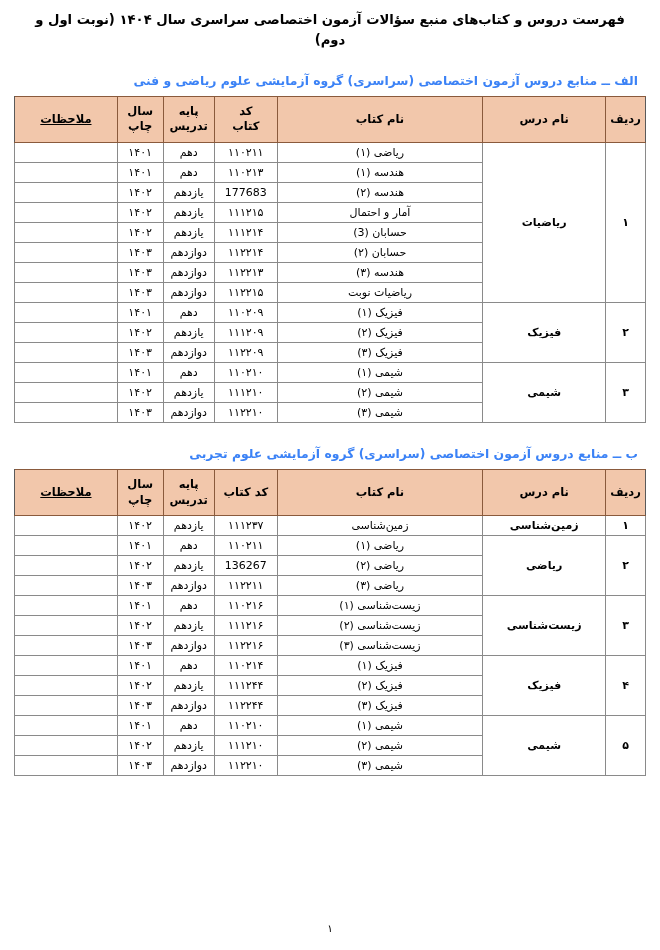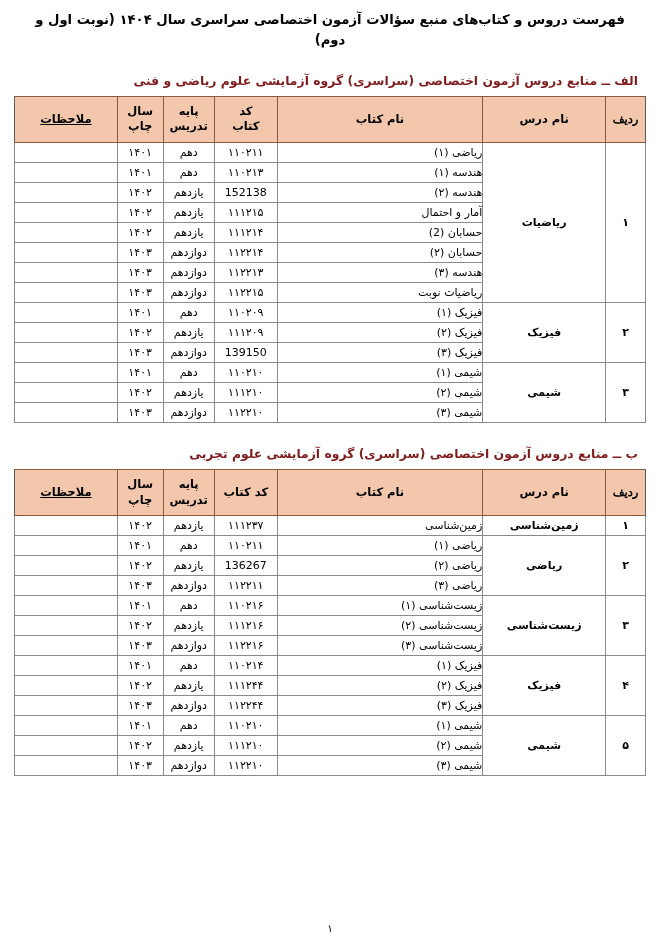--- a/index.html
+++ b/index.html
@@ -31,21 +31,21 @@
     text-align: center;
     font-size: 13.2px;
     font-weight: bold;
     letter-spacing: -0.2px;
     padding: 10px 18px 0 18px;
     line-height: 1.5;
     color: #000;
   }
 
   .section-heading {
-    color: #7f1d1d;
+    color: #3b82f6;
     font-weight: bold;
     font-size: 12.4px;
     text-align: right;
     padding: 0 22px 0 0;
     line-height: 1.4;
   }
 
   .sec-a-wrap { margin-top: 22px; }
   .sec-b-wrap { margin-top: 22px; }
 
@@ -77,21 +77,21 @@
   table.src-table thead th {
     background: #f2c7ab;
     font-weight: bold;
     font-size: 11.5px;
     text-align: center;
     height: 46px;
     line-height: 1.35;
     border-color: #8a5a3c;
     border-width: 1px;
   }
-  table.src-table thead tr th:first-child { border-right: 1.4px solid #5a5a5a; font-family: Liberation Serif, serif; }
+  table.src-table thead tr th:first-child { border-right: 1.4px solid #5a5a5a; }
   table.src-table thead tr th:last-child  { border-left: 1.4px solid #5a5a5a; text-decoration: underline; }
 
   
   col.c-radif    { width: 7.0%; }
   col.c-darsname { width: 21.5%; }
   col.c-bookname { width: 36.0%; }
   col.c-bookcode { width: 11.0%; }
   col.c-payeh    { width: 9.0%; }
   col.c-salchap  { width: 8.0%; }
   col.c-molahez  { width: 18.0%; }
@@ -100,21 +100,21 @@
     text-align: center;
     font-weight: bold;
     font-size: 11.5px;
   }
   td.dars-cell {
     text-align: center;
     font-weight: bold;
     font-size: 11.5px;
   }
   td.book-cell {
-    text-align: right;
+    text-align: center;
     padding-right: 8px;
     font-size: 11px;
   }
   td.code-cell,
   td.payeh-cell,
   td.year-cell {
     text-align: center;
     font-size: 11px;
   }
   td.notes-cell {
@@ -192,34 +192,34 @@
             </tr>
             <tr>
               <td class="book-cell">هندسه (۱)</td>
               <td class="code-cell">۱۱۰۲۱۳</td>
               <td class="payeh-cell">دهم</td>
               <td class="year-cell">۱۴۰۱</td>
               <td class="notes-cell"></td>
             </tr>
             <tr>
               <td class="book-cell">هندسه (۲)</td>
-              <td class="code-cell">152138</td>
+              <td class="code-cell">177683</td>
               <td class="payeh-cell">یازدهم</td>
               <td class="year-cell">۱۴۰۲</td>
               <td class="notes-cell"></td>
             </tr>
             <tr>
               <td class="book-cell">آمار و احتمال</td>
               <td class="code-cell">۱۱۱۲۱۵</td>
               <td class="payeh-cell">یازدهم</td>
               <td class="year-cell">۱۴۰۲</td>
               <td class="notes-cell"></td>
             </tr>
             <tr>
-              <td class="book-cell">حسابان (2)</td>
+              <td class="book-cell">حسابان (3)</td>
               <td class="code-cell">۱۱۱۲۱۴</td>
               <td class="payeh-cell">یازدهم</td>
               <td class="year-cell">۱۴۰۲</td>
               <td class="notes-cell"></td>
             </tr>
             <tr>
               <td class="book-cell">حسابان (۲)</td>
               <td class="code-cell">۱۱۲۲۱۴</td>
               <td class="payeh-cell">دوازدهم</td>
               <td class="year-cell">۱۴۰۳</td>
@@ -250,21 +250,21 @@
             </tr>
             <tr>
               <td class="book-cell">فیزیک (۲)</td>
               <td class="code-cell">۱۱۱۲۰۹</td>
               <td class="payeh-cell">یازدهم</td>
               <td class="year-cell">۱۴۰۲</td>
               <td class="notes-cell"></td>
             </tr>
             <tr>
               <td class="book-cell">فیزیک (۳)</td>
-              <td class="code-cell">139150</td>
+              <td class="code-cell">۱۱۲۲۰۹</td>
               <td class="payeh-cell">دوازدهم</td>
               <td class="year-cell">۱۴۰۳</td>
               <td class="notes-cell"></td>
             </tr>
             <tr class="group-start">
               <td class="radif-cell" rowspan="3">۳</td>
               <td class="dars-cell" rowspan="3">شیمی</td>
               <td class="book-cell">شیمی (۱)</td>
               <td class="code-cell">۱۱۰۲۱۰</td>
               <td class="payeh-cell">دهم</td>

